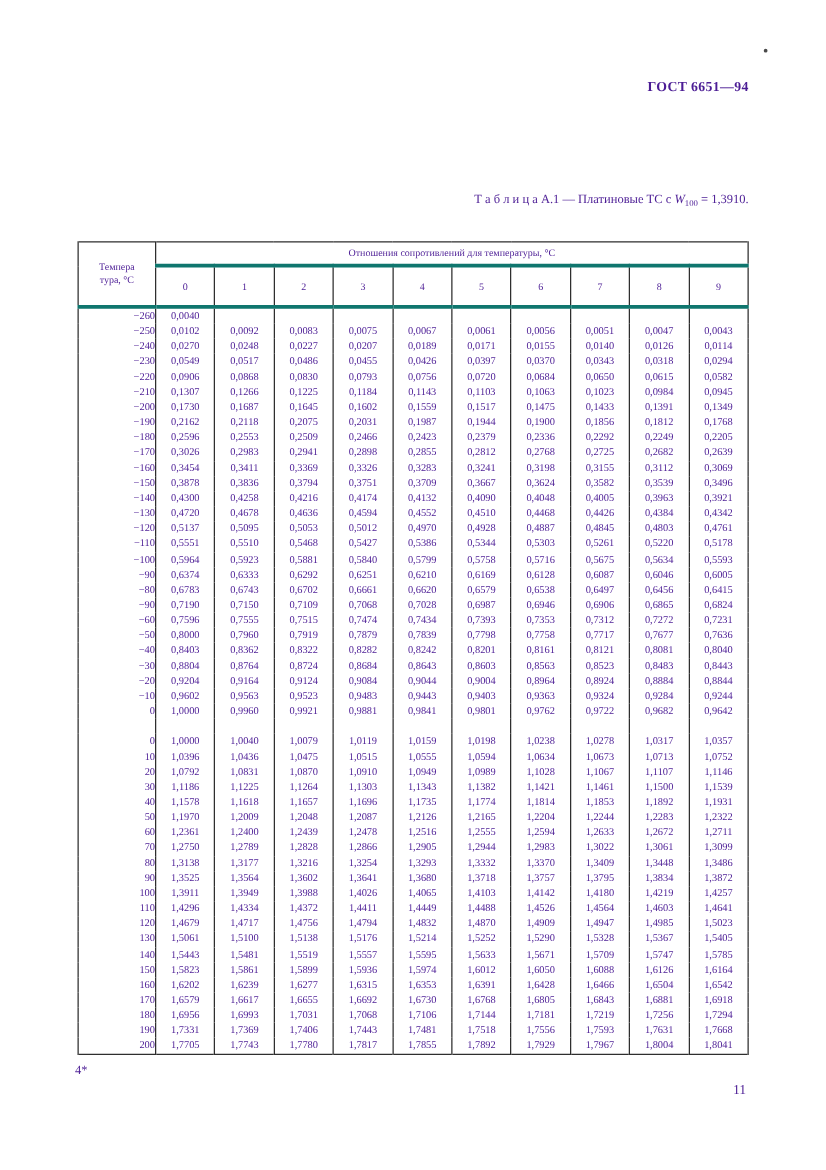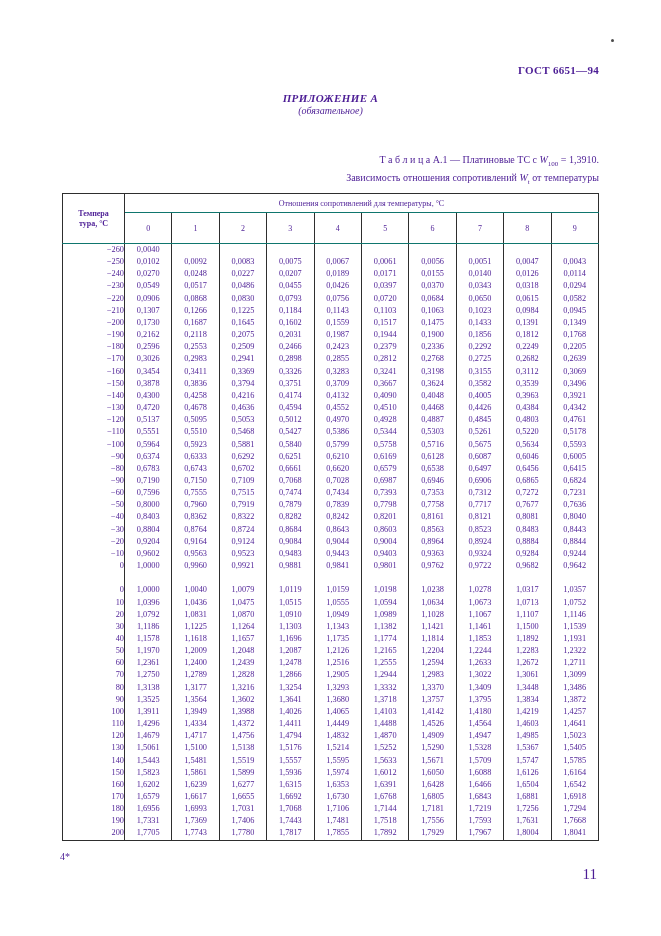--- a/index.html
+++ b/index.html
@@ -64,26 +64,25 @@
     border-left: 1px solid #2e2e2e;
     border-right: 1px solid #2e2e2e;
     padding: 0;
     font-weight: normal;
     font-size: 8px;
     text-align: center;
     vertical-align: middle;
     overflow: hidden;
     white-space: nowrap;
   }
-  table.main-table thead th { border-bottom: 1px solid #0f766e; }
+  table.main-table thead th { border-bottom: 3px solid #0f766e; }
   table.main-table thead .col0-h {
     font-size: 8px;
     line-height: 10px;
     vertical-align: middle;
-    font-weight: bold;
   }
   table.main-table thead .span-h { height: 19px; }
   table.main-table thead .sub-h th { height: 30px; }
   table.main-table tbody td {
     height: 12.15px;
     line-height: 12.15px;
     font-size: 8.3px;
   }
   table.main-table tbody td:first-child {
     text-align: right;
@@ -92,21 +91,21 @@
   .footer-left {
     position: absolute;
     top: 851px;
     left: 60px;
     font-size: 10px;
   }
   .footer-right {
     position: absolute;
     top: 848px;
     right: 64px;
-    font-size: 15px;
+    font-size: 11px;
     margin-top: 18px;
   }
   .scan-speck {
     position: absolute;
     top: 39px;
     right: 47px;
     width: 3px;
     height: 3px;
     border-radius: 50%;
     background: #4a4a4a;
@@ -114,28 +113,23 @@
 </style>
 </head>
 <body>
 
 <div class="page">
 
   <span class="scan-speck"></span>
 
   <div class="doc-ref">ГОСТ 6651—94</div>
 
-  <div class="appendix-block">
-    <div class="appendix-title">ПРИЛОЖЕНИЕ А</div>
-    <div class="appendix-sub">(обязательное)</div>
-  </div>
 
   <div class="caption-block">
     <div><span>Т а б л и ц а  А.1 — Платиновые ТС с </span><span class="w-sym">W</span><sub>100</sub><span> = 1,3910.</span></div>
-    <div><span>Зависимость отношения сопротивлений </span><span class="w-sym">W</span><sub>t</sub><span> от температуры</span></div>
   </div>
 
   <table class="main-table">
     <colgroup>
       <col style="width:62px">
       <col>
         <col>
         <col>
         <col>
         <col>

